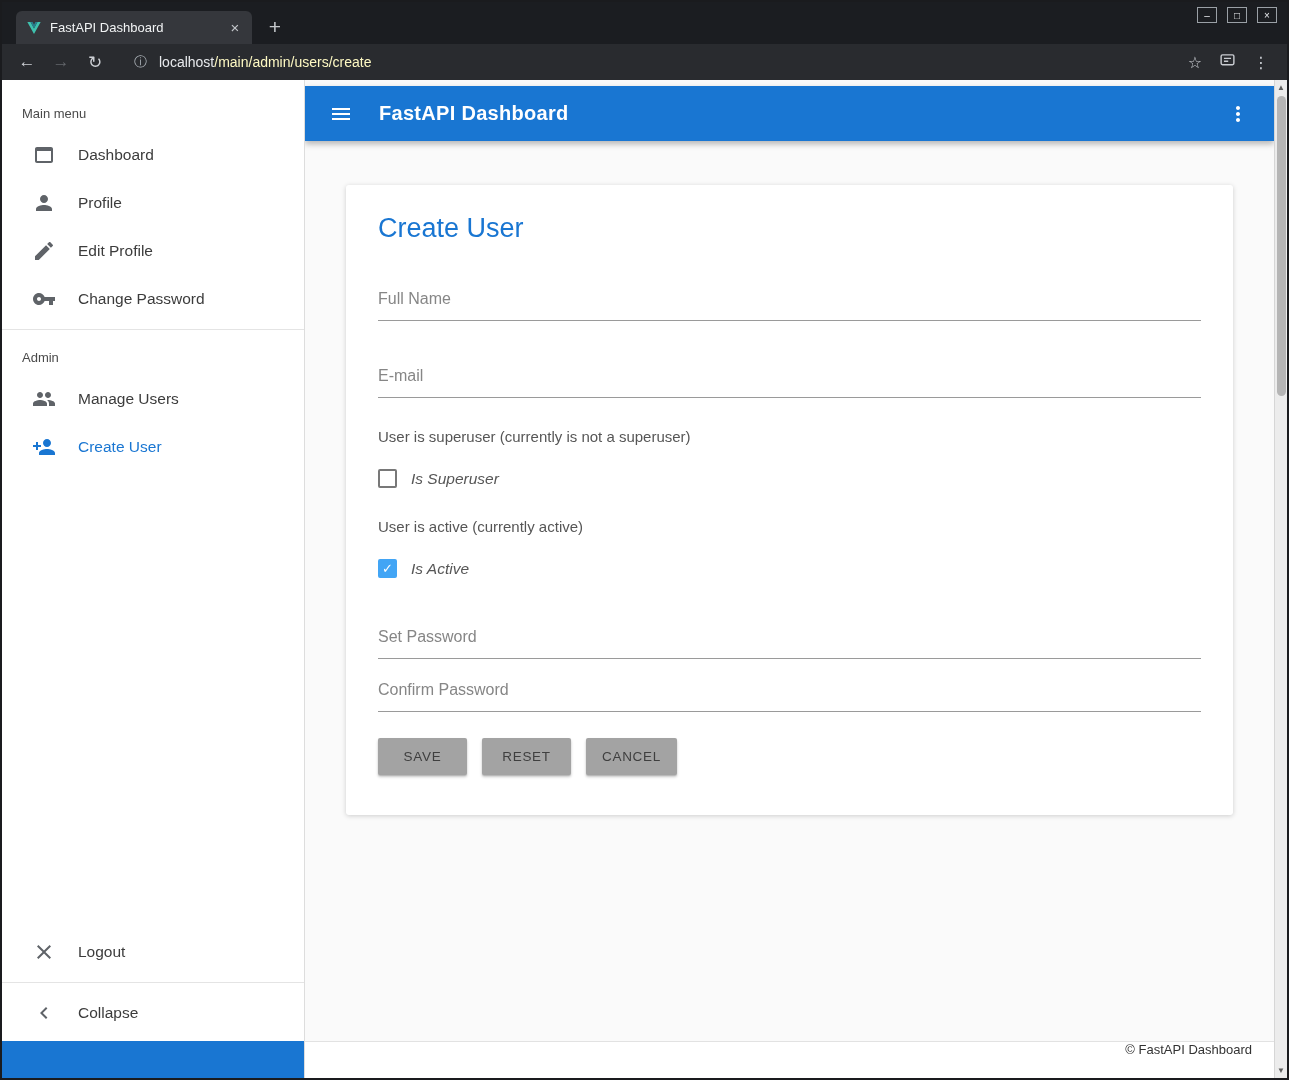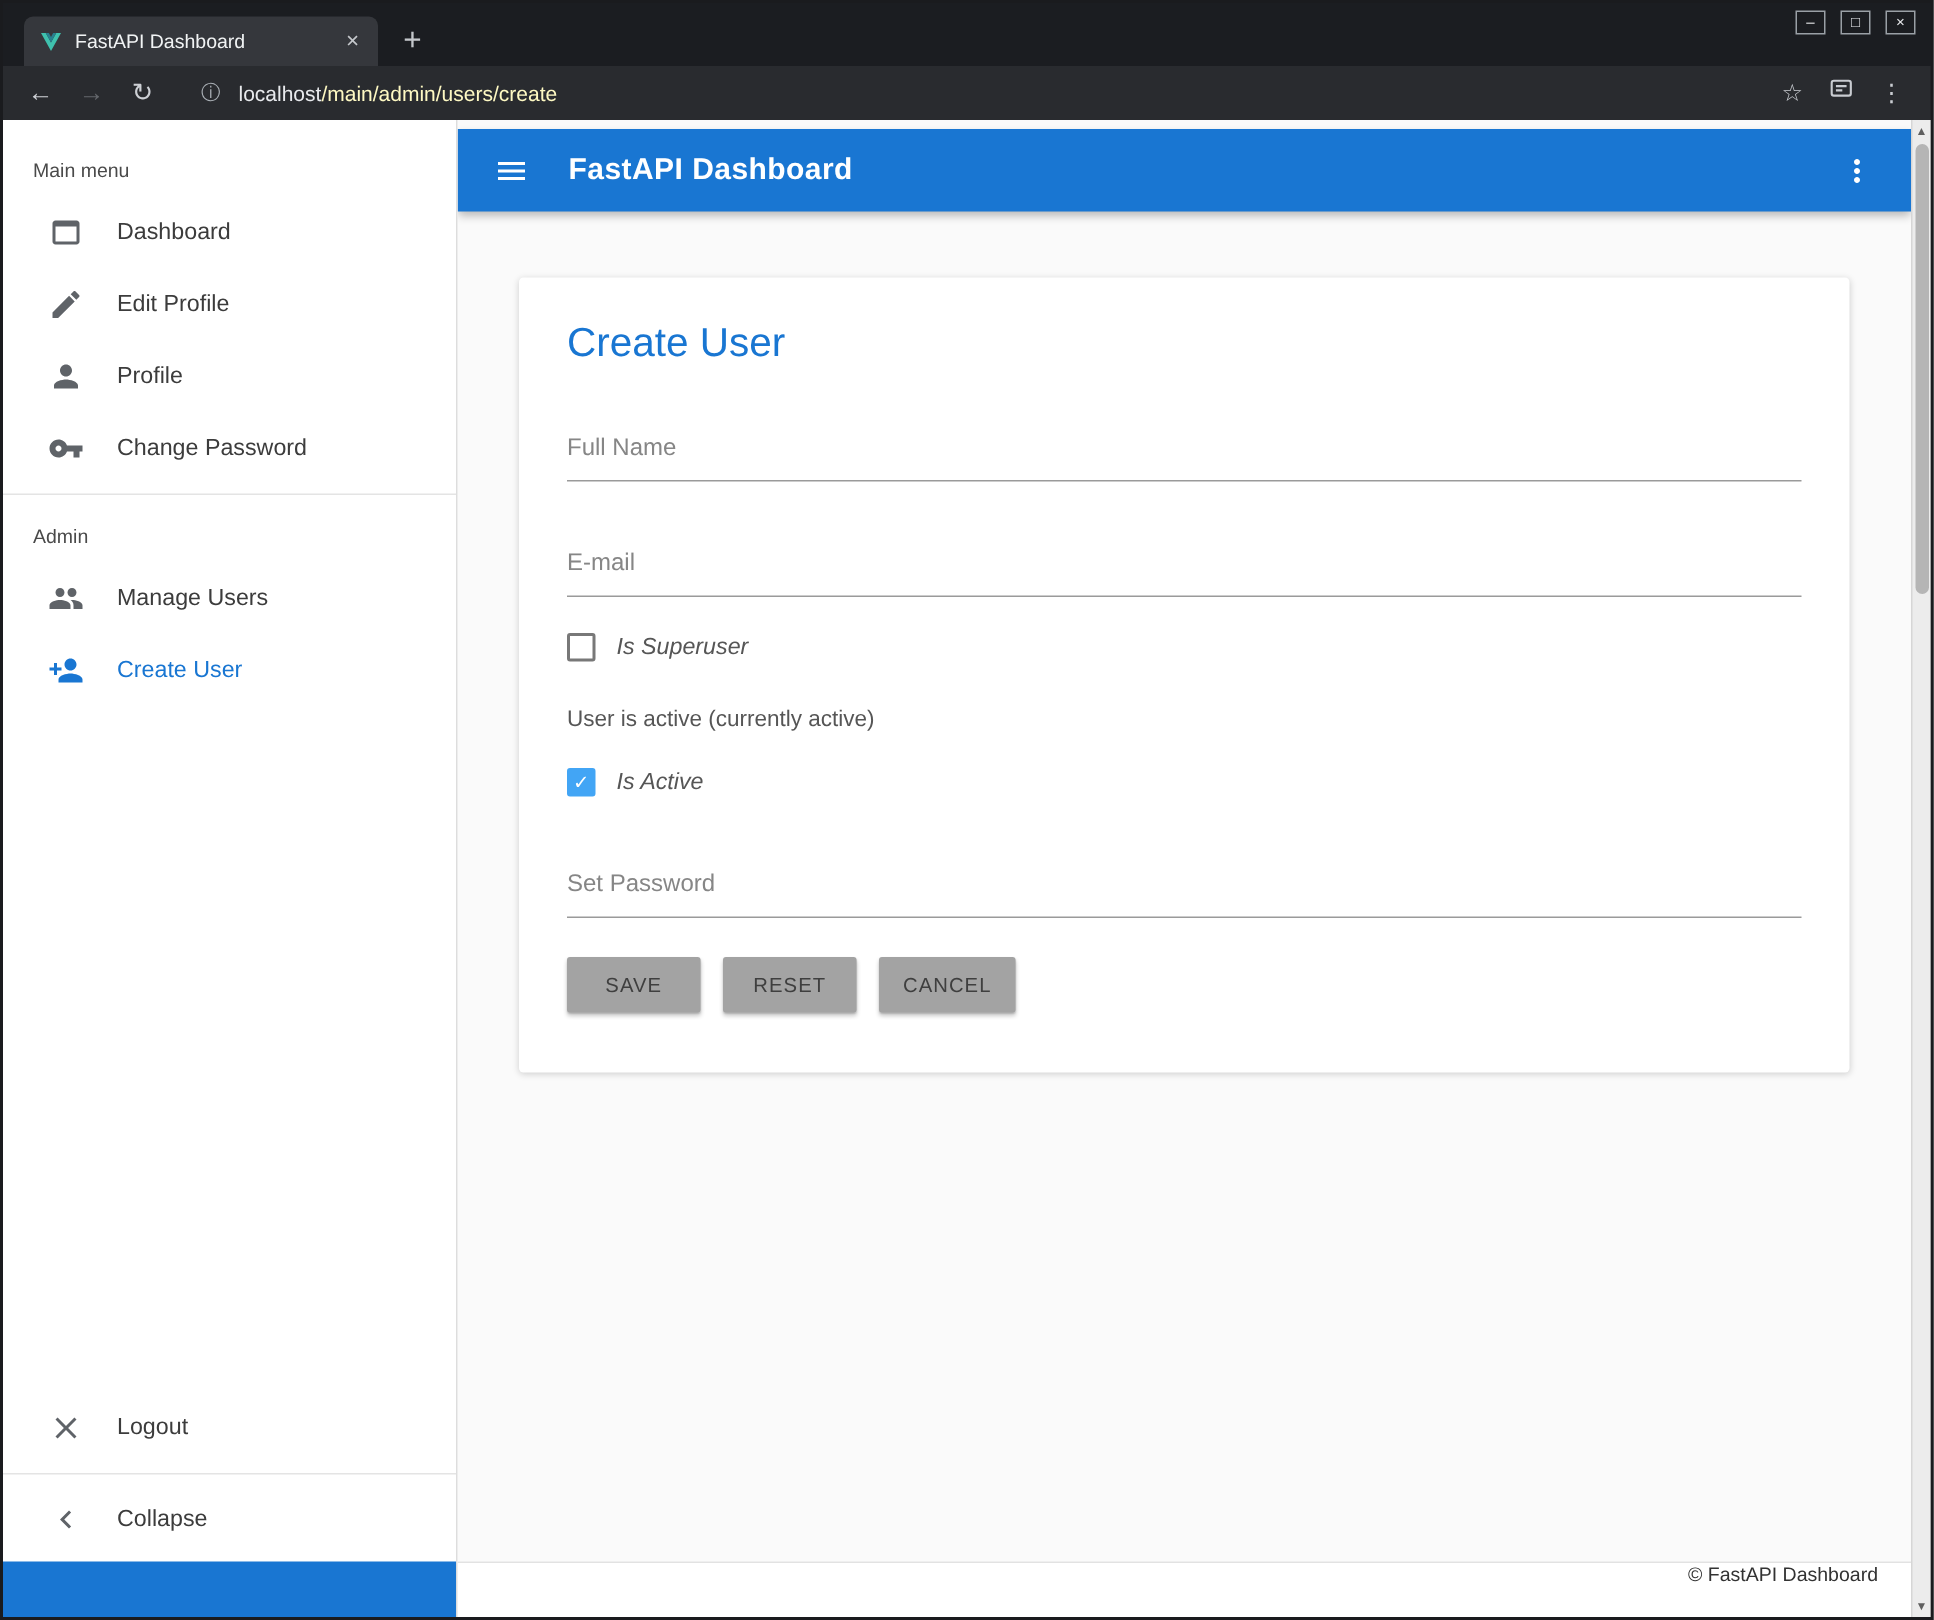--- a/index.html
+++ b/index.html
@@ -161,33 +161,33 @@
             <svg viewBox="0 0 24 24">
                 <path d="M19 4H5c-1.11 0-2 .9-2 2v12c0 1.1.89 2 2 2h14c1.1 0 2-.9 2-2V6c0-1.1-.9-2-2-2zm0 14H5V8h14v10z"></path>
               </svg>
           </span>
           <span>Dashboard</span>
         </div>
 
         <div class="side-item">
           <span class="mi">
             <svg viewBox="0 0 24 24">
+                <path d="M12 12c2.21 0 4-1.79 4-4s-1.79-4-4-4-4 1.79-4 4 1.79 4 4 4zm0 2c-2.67 0-8 1.34-8 4v2h16v-2c0-2.66-5.33-4-8-4z"></path>
+              </svg>
+          </span>
+          <span>Profile</span>
+        </div>
+
+        <div class="side-item">
+          <span class="mi">
+            <svg viewBox="0 0 24 24">
                 <path d="M3 17.25V21h3.75L17.81 9.94l-3.75-3.75L3 17.25zM20.71 7.04c.39-.39.39-1.02 0-1.41l-2.34-2.34c-.39-.39-1.02-.39-1.41 0l-1.83 1.83 3.75 3.75 1.83-1.83z"></path>
               </svg>
           </span>
           <span>Edit Profile</span>
-        </div>
-
-        <div class="side-item">
-          <span class="mi">
-            <svg viewBox="0 0 24 24">
-                <path d="M12 12c2.21 0 4-1.79 4-4s-1.79-4-4-4-4 1.79-4 4 1.79 4 4 4zm0 2c-2.67 0-8 1.34-8 4v2h16v-2c0-2.66-5.33-4-8-4z"></path>
-              </svg>
-          </span>
-          <span>Profile</span>
         </div>
 
         <div class="side-item">
           <span class="mi">
             <svg viewBox="0 0 24 24">
                 <path d="M12.65 10C11.83 7.67 9.61 6 7 6c-3.31 0-6 2.69-6 6s2.69 6 6 6c2.61 0 4.83-1.67 5.65-4H17v4h4v-4h2v-4H12.65zM7 14c-1.1 0-2-.9-2-2s.9-2 2-2 2 .9 2 2-.9 2-2 2z"></path>
               </svg>
           </span>
           <span>Change Password</span>
         </div>
@@ -262,35 +262,39 @@
           <h1 class="form-title">Create User</h1>
 
           <div class="tf">
             <input type="text" placeholder="Full Name" style="">
           </div>
 
           <div class="tf">
             <input type="text" placeholder="E-mail" style="">
           </div>
 
+          <div class="hint">User is superuser (currently is not a superuser)</div>
           <div class="cb-row">
             <span class="cb"></span>
             <span class="cb-label">Is Superuser</span>
           </div>
 
           <div class="hint">User is active (currently active)</div>
           <div class="cb-row">
             <span class="cb checked">✓</span>
             <span class="cb-label">Is Active</span>
           </div>
 
           <div class="tf pw">
             <input type="text" placeholder="Set Password" style="">
           </div>
 
+          <div class="tf pw2">
+            <input type="text" placeholder="Confirm Password" style="">
+          </div>
 
           <div class="btn-row">
             <button class="btn">SAVE</button>
             <button class="btn">RESET</button>
             <button class="btn">CANCEL</button>
           </div>
         </div>
       </div>
 
       <footer class="page-footer">

